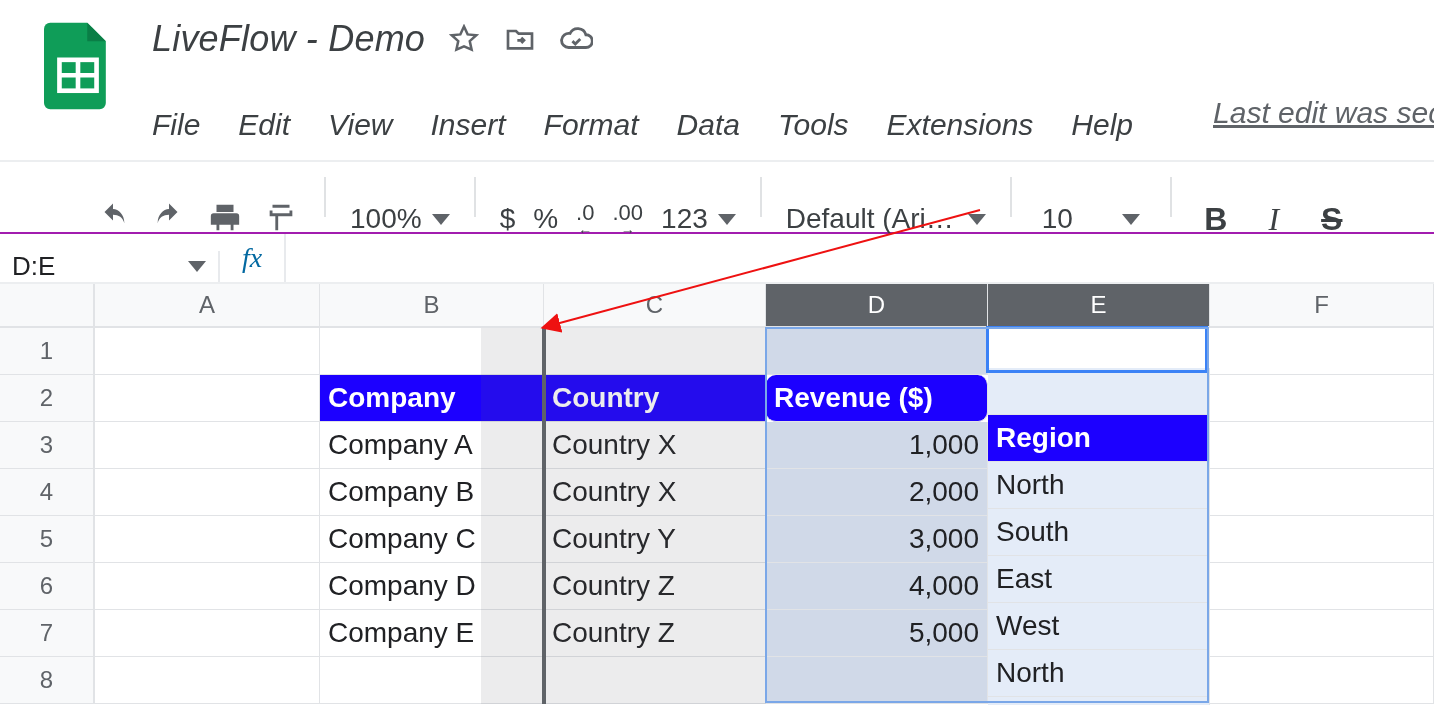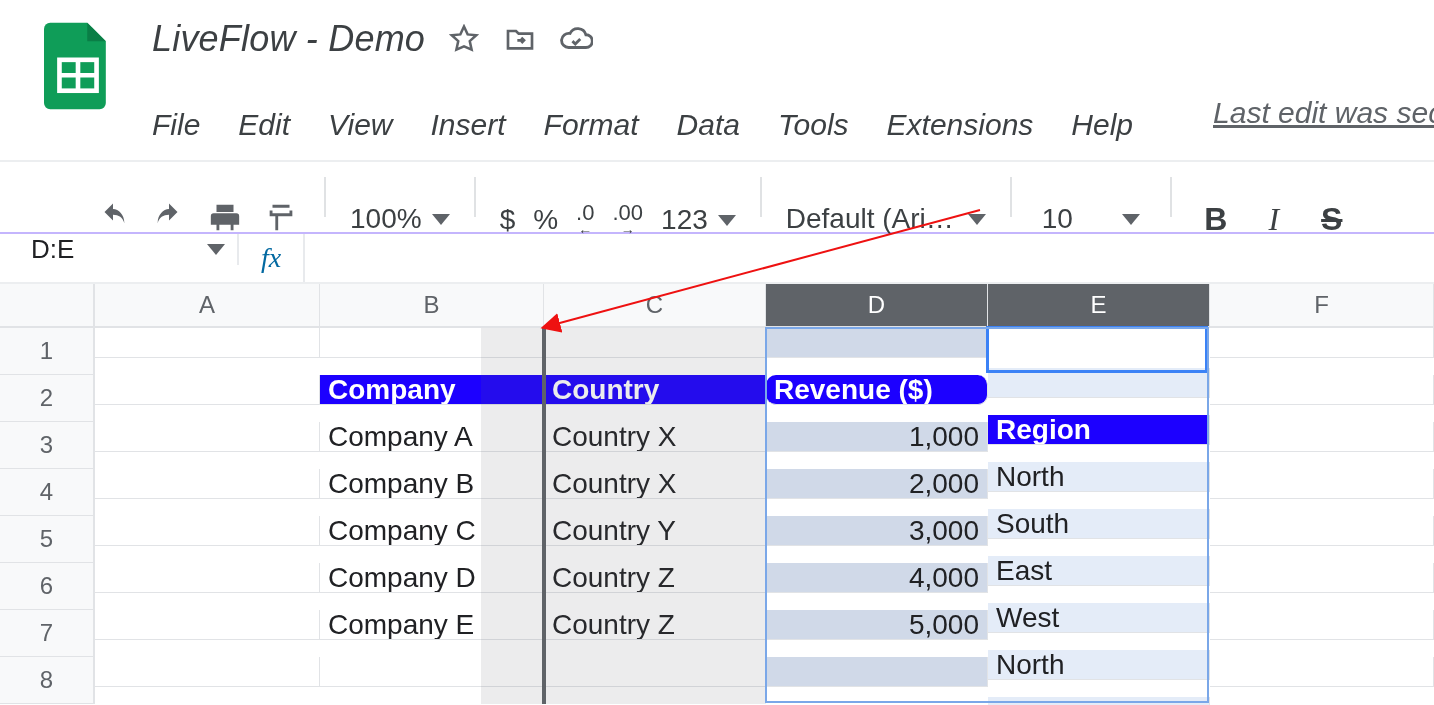--- a/index.html
+++ b/index.html
@@ -67,21 +67,21 @@
     display: flex;
     align-items: center;
     height: 72px;
     padding: 0 0 0 70px;
     font-size: 28px;
     color: #3c4043;
     gap: 0;
   }
   .tool-group {
     display: flex;
-    align-items: flex-end;
+    align-items: center;
     gap: 18px;
     padding: 0 24px;
     margin-top: 44px;
   }
   .tool-sep {
     width: 2px; height: 40px; background: #e0e2e4;
   }
   .tool-btn {
     width: 38px; height: 38px;
     display: inline-flex;
@@ -106,25 +106,24 @@
     display:flex; flex-direction:column; align-items:center; line-height:1;
     font-size:22px; cursor:pointer;
   }
   .fmt-stack .arrow { font-size:14px; margin-top:-2px;}
   .bis { font-size:32px; font-weight:bold; cursor:pointer; width:40px; text-align:center;}
   .italic { font-style: italic; font-family: Georgia, serif; font-weight:normal;}
   .strike { text-decoration: line-through; }
   
   .fxrow {
     display: flex;
-    align-items: flex-start;
-    border-top: 2px solid #c4b5fd;
+    align-items: flex-end;
+    border-top: 2px solid #a21caf;
     border-bottom: 2px solid #eceef0;
     height: 52px;
-    padding-left: 19px;
   }
   .namebox {
     width: 220px;
     display: flex;
     align-items: center;
     justify-content: space-between;
     padding: 0 12px 0 12px;
     font-size: 26px;
     border-right: 2px solid #e8eaed;
   }
@@ -191,21 +190,21 @@
     border-bottom: 1px solid #e1e3e6;
     display: flex; align-items:center; justify-content:center;
     font-size: 24px; color:#5f6368;
   }
   .cells {
     position: absolute;
     left: 95px; top: 44px;
   }
   .row { display: flex; height: 47px; }
   .cell {
-    height: 30px;
+    height: 47px;
     border-right: 1px solid #e1e3e6;
     border-bottom: 1px solid #e1e3e6;
     font-size: 28px;
     display: flex;
     align-items: center;
     padding: 0 8px;
     overflow: hidden;
     white-space: nowrap;
     background: #fff;
   } 

